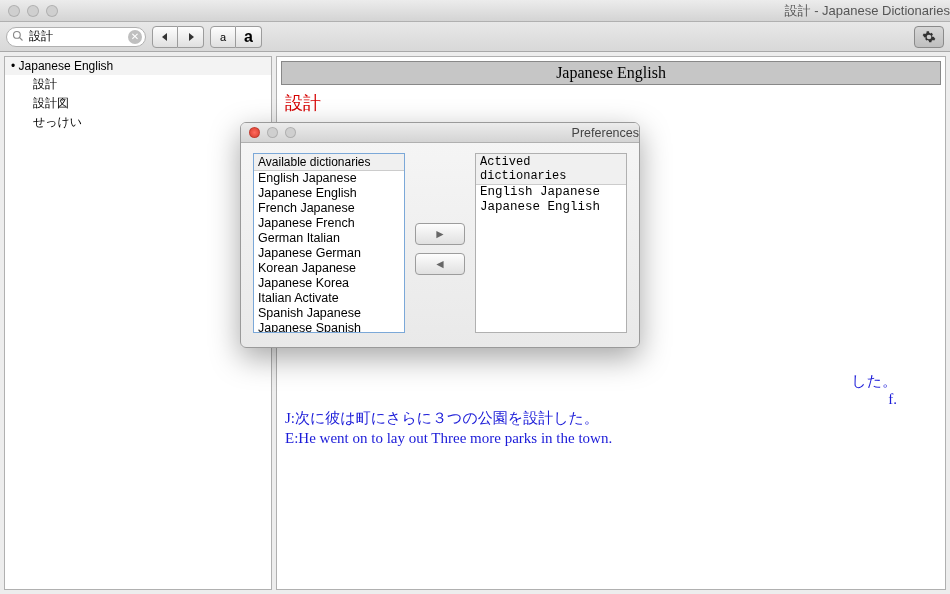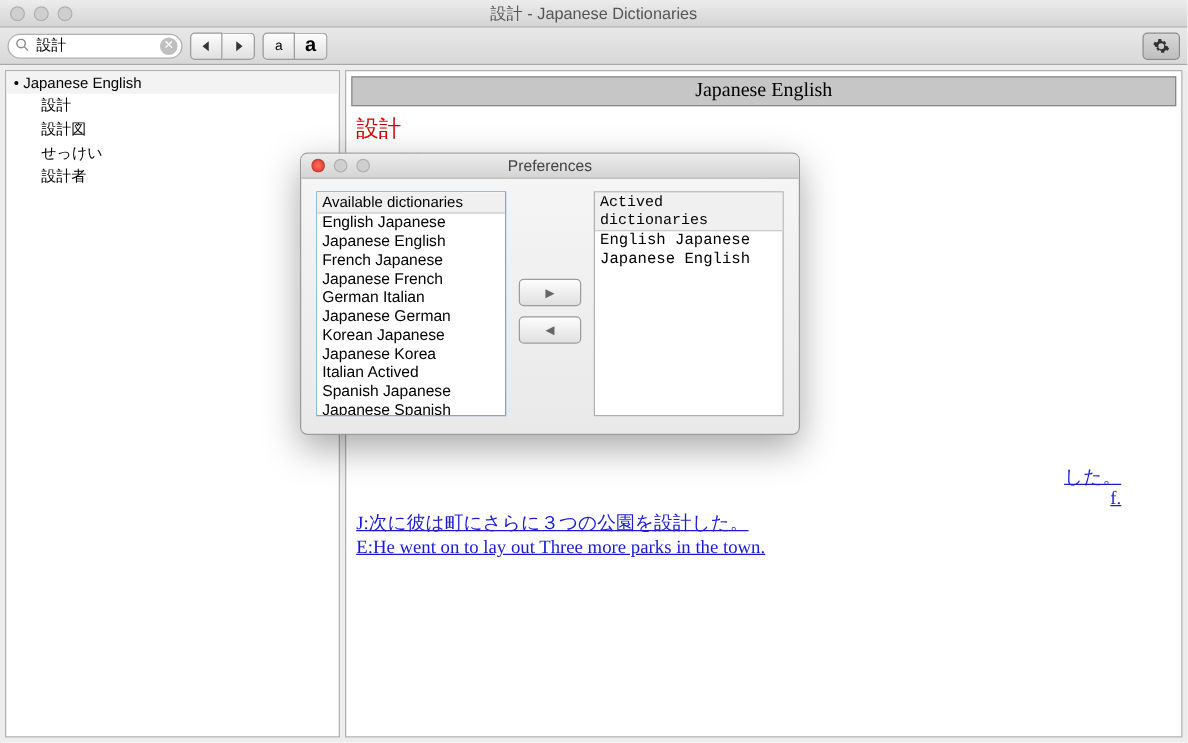--- a/index.html
+++ b/index.html
@@ -31,21 +31,21 @@
     width: 12px; height: 12px;
     border-radius: 50%;
     border: 1px solid rgba(0,0,0,0.15);
   }
   .tl.red { background: #cfcfcf; }
   .tl.yellow { background: #cfcfcf; }
   .tl.green { background: #cfcfcf; }
   .titlebar-title {
     position: absolute;
     left: 0; right: 0;
-    text-align: center;
+    text-align: right;
     color: #555;
     font-size: 13px;
     pointer-events: none;
   }
 
   
   .toolbar {
     height: 30px;
     background: linear-gradient(#e8e8e8, #d8d8d8);
     border-bottom: 1px solid #a8a8a8;
@@ -165,21 +165,20 @@
   .entry-reading {
     font-family: "Times New Roman", serif;
     font-size: 16px;
     padding: 2px 8px;
   }
   .example {
     font-family: "Times New Roman", serif;
     font-size: 15px;
     color: #1a1ad8;
     padding: 1px 8px;
-    text-decoration: underline;
   }
   .ex-ja { color: #1a1ad8; }
   .ex-en { color: #1a1ad8; }
   .spacer200 { height:230px; }
 
   
   .prefs {
     position: absolute;
     left: 212px;
     top: 122px;
@@ -313,21 +312,20 @@
   </div>
 </div>
 
 <div class="content">
   <div class="sidebar">
     <div class="side-header">Japanese English</div>
     <ul class="side-list">
       <li>設計</li>
       <li>設計図</li>
       <li>せっけい</li>
-      <li>設計者</li>
     </ul>
   </div>
 
   <div class="detail">
     <div class="detail-banner">Japanese English</div>
     <div class="entry-head">設計</div>
     <div class="entry-reading">[せっけい]</div>
     <div class="spacer200"></div>
     <div style="text-align:right; padding-right:40px;">
       <span class="example">した。</span><br>
@@ -353,21 +351,21 @@
         <div class="listbox-header">Available dictionaries</div>
         <ul>
           <li>English Japanese</li>
           <li>Japanese English</li>
           <li>French Japanese</li>
           <li>Japanese French</li>
           <li>German Italian</li>
           <li>Japanese German</li>
           <li>Korean Japanese</li>
           <li>Japanese Korea</li>
-          <li>Italian Actived</li>
+          <li>Italian Activate</li>
           <li>Spanish Japanese</li>
           <li>Japanese Spanish</li>
 
         </ul>
       </div>
       <div class="mid-btns">
         <button><span>►</span></button>
         <button><span>◄</span></button>
       </div>
       <div class="listbox plain">

